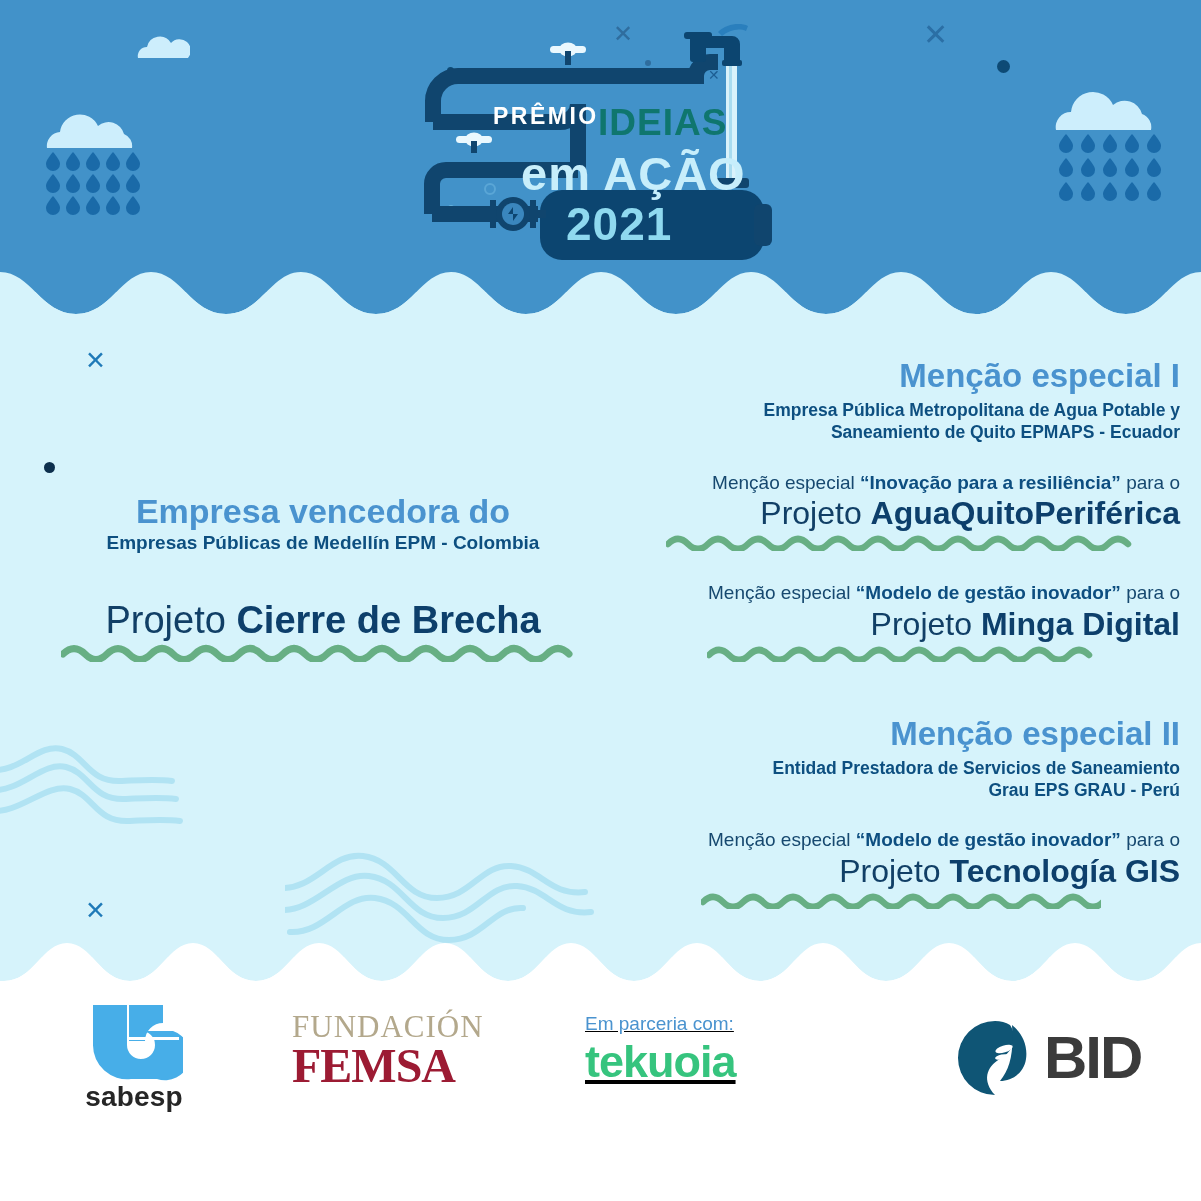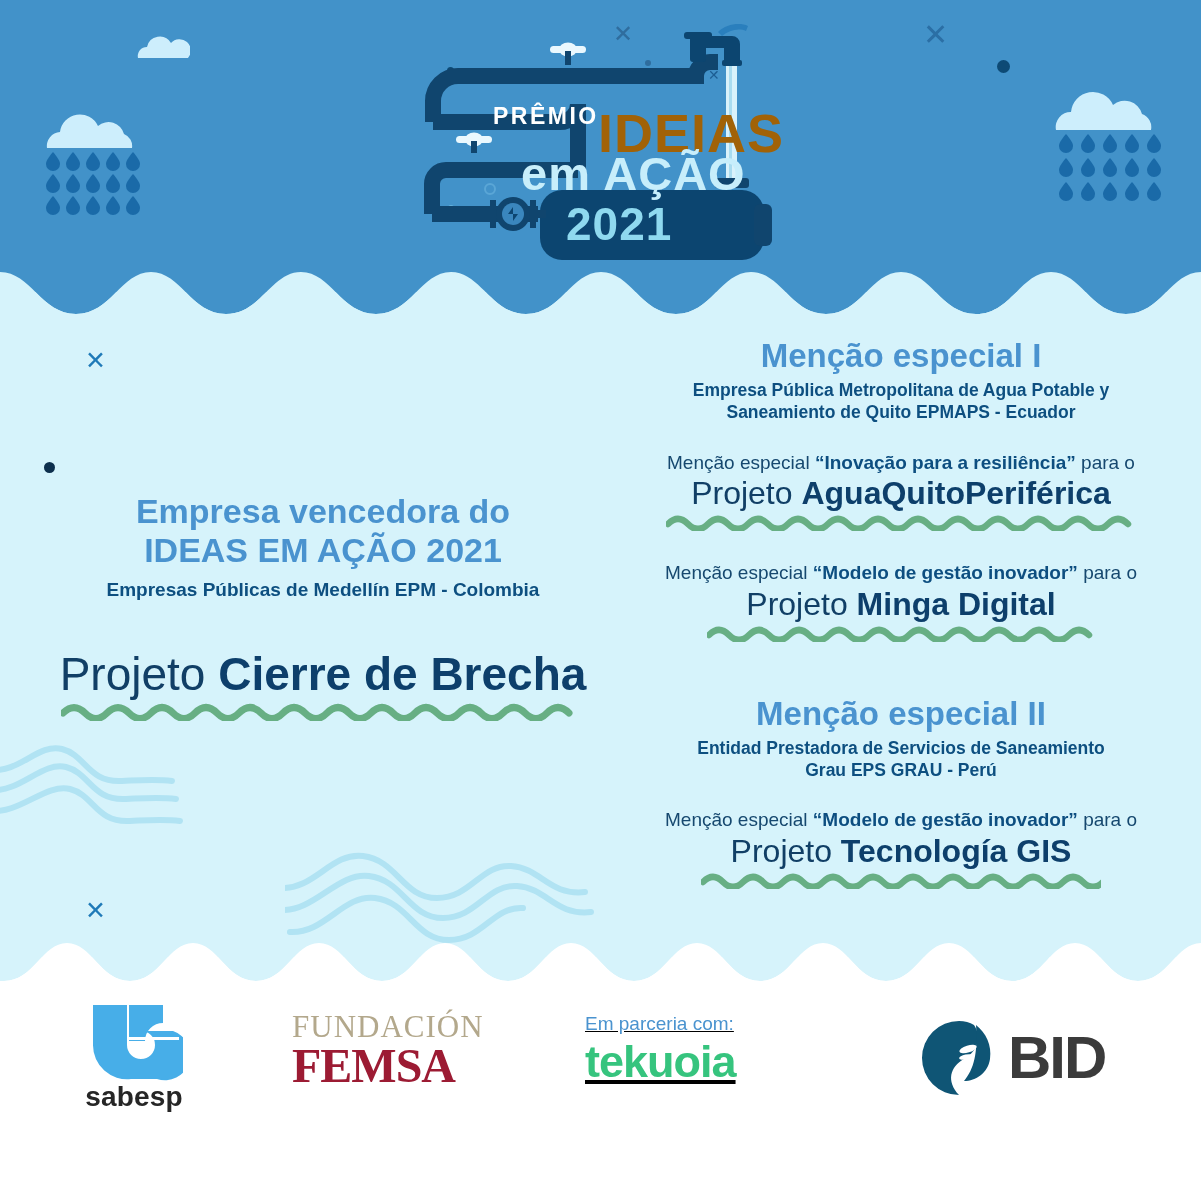--- a/index.html
+++ b/index.html
@@ -20,48 +20,48 @@
   
   .xmark{position:absolute;font-weight:400;line-height:1;}
   .dot{position:absolute;border-radius:50%;}
   .circ{position:absolute;border-radius:50%;box-sizing:border-box;}
 
   
   #logo{position:absolute;left:418px;top:18px;width:366px;height:242px;}
   #logo svg{display:block;}
   .logo-txt{position:absolute;font-weight:bold;letter-spacing:.5px;}
   .t-premio{left:75px;top:85px;font-size:23px;color:#ffffff;letter-spacing:2.5px;}
-  .t-ideias{left:180px;top:84px;font-size:54px;color:#a16207;letter-spacing:1px;}
+  .t-ideias{left:180px;top:84px;font-size:37px;color:#0f766e;letter-spacing:1px;}
   .t-emacao{left:103px;top:128px;font-size:47px;color:#c7eefb;letter-spacing:1px;}
   .t-2021{left:148px;top:179px;font-size:46px;color:#8fd9ef;letter-spacing:1px;}
 
   
   #col-left{position:absolute;left:24px;top:492px;width:598px;text-align:center;}
-  #col-right{position:absolute;left:622px;top:338px;width:558px;text-align:center;}
+  #col-right{position:absolute;left:622px;top:358px;width:558px;text-align:right;}
 
   .award-head{
     color:#4a93cf;font-weight:bold;font-size:32px;line-height:1.12;margin:0 0 4px 0;
   }
   .award-head.big{font-size:33px;}
   .award-org{
     color:#0d4f80;font-weight:bold;font-size:17.5px;line-height:1.28;margin:0;
   }
   .mention-line{
     color:#16486f;font-size:19px;line-height:1.3;margin:0;font-weight:400;
   }
   .mention-line b{color:#0d4e80;font-weight:bold;}
   .proj{
     color:#113f66;font-size:32px;line-height:1.18;margin:0;font-weight:400;white-space:nowrap;
   }
   .proj b{color:#0d3f6b;font-weight:bold;}
   .squig{display:block;margin:0 auto;}
 
   .w-title1{color:#4a93cf;font-weight:bold;font-size:34px;line-height:1.15;}
   .w-title2{color:#4a93cf;font-weight:bold;font-size:34px;line-height:1.15;}
-  .w-proj{color:#113f66;font-size:46px;font-weight:400;white-space:nowrap;}
+  .w-proj{color:#113f66;font-size:38px;font-weight:400;white-space:nowrap;}
   .w-proj b{font-weight:bold;color:#0d3f6b;}
 
   
   #footer{position:absolute;left:0;top:957px;width:1201px;height:244px;}
   .logo-box{position:absolute;}
   .sabesp-word{font-family:"Liberation Sans",sans-serif;font-weight:bold;font-size:28px;color:#262626;letter-spacing:.2px;text-align:center;}
   .femsa-top{font-family:"Liberation Serif",serif;font-size:31px;color:#b3a88c;letter-spacing:1px;line-height:1;}
   .femsa-bot{font-family:"Liberation Serif",serif;font-weight:bold;font-size:48px;color:#9c1b33;letter-spacing:-1px;line-height:1;}
   .partner-label{color:#4a93cf;font-size:19px;}
   .tekuoia-word{color:#36c47e;font-weight:bold;font-size:45px;letter-spacing:-1px;line-height:1;}
@@ -218,21 +218,20 @@
     </svg>
 
     <div class="logo-txt t-premio">PRÊMIO</div>
     <div class="logo-txt t-ideias">IDEIAS</div>
     <div class="logo-txt t-emacao">em AÇÃO</div>
     <div class="logo-txt t-2021">2021</div>
   </div>
 
   <div id="col-left">
     <div class="w-title1">Empresa vencedora do</div>
-    <div class="w-title2" style="margin-bottom:8px;">IDEAS EM AÇÃO 2021</div>
     <div class="award-org" style="font-size:19px;">Empresas Públicas de Medellín EPM - Colombia</div>
     <div style="height:44px;"></div>
     <div class="w-proj">
       <span>Projeto</span>
       <b>Cierre de Brecha</b>
     </div>
     <svg class="squig" width="525" height="20" viewBox="0 0 525 20">
       <path d="M2,12 q11,-11 22,0 t22,0 t22,0 t22,0 t22,0 t22,0 t22,0 t22,0 t22,0 t22,0 t22,0 t22,0 t22,0 t22,0 t22,0 t22,0 t22,0 t22,0 t22,0 t22,0 t22,0 t22,0 t22,0" fill="none" stroke="#67af84" stroke-width="7" stroke-linecap="round"></path>
     </svg>
   </div>
@@ -316,21 +315,21 @@
     <div class="logo-box" style="left:292px;top:54px;width:172px;">
       <div class="femsa-top">FUNDACIÓN</div>
       <div class="femsa-bot">FEMSA</div>
     </div>
 
     <div class="logo-box" style="left:585px;top:56px;width:200px;text-decoration:underline;">
       <div class="partner-label">Em parceria com:</div>
       <div class="tekuoia-word" style="margin-top:4px;">tekuoia</div>
     </div>
 
-    <div class="logo-box" style="left:920px;top:62px;width:200px;display:flex;align-items:center;gap:10px;">
+    <div class="logo-box" style="left:956px;top:62px;width:200px;display:flex;align-items:center;gap:10px;">
       <svg width="78" height="78" viewBox="0 0 78 78">
         <path d="M39,2 A37,37 0 1 0 39,76 C26,62 30,48 44,40 C58,32 62,18 54,6 C50,3.5 44.5,2 39,2 Z" fill="#0f5575"></path>
         <path d="M56,6 C66,14 72,26 70,40 C68,54 56,62 44,62 C54,50 58,34 56,6 Z" fill="#0f5575"></path>
         <ellipse cx="48" cy="30" rx="9" ry="3.5" fill="#ffffff" transform="rotate(-18 48 30)"></ellipse>
         <ellipse cx="46" cy="38" rx="7" ry="2.5" fill="#ffffff" transform="rotate(-12 46 38)"></ellipse>
       </svg>
       <div class="bid-word">BID</div>
     </div>
   </div>
 

